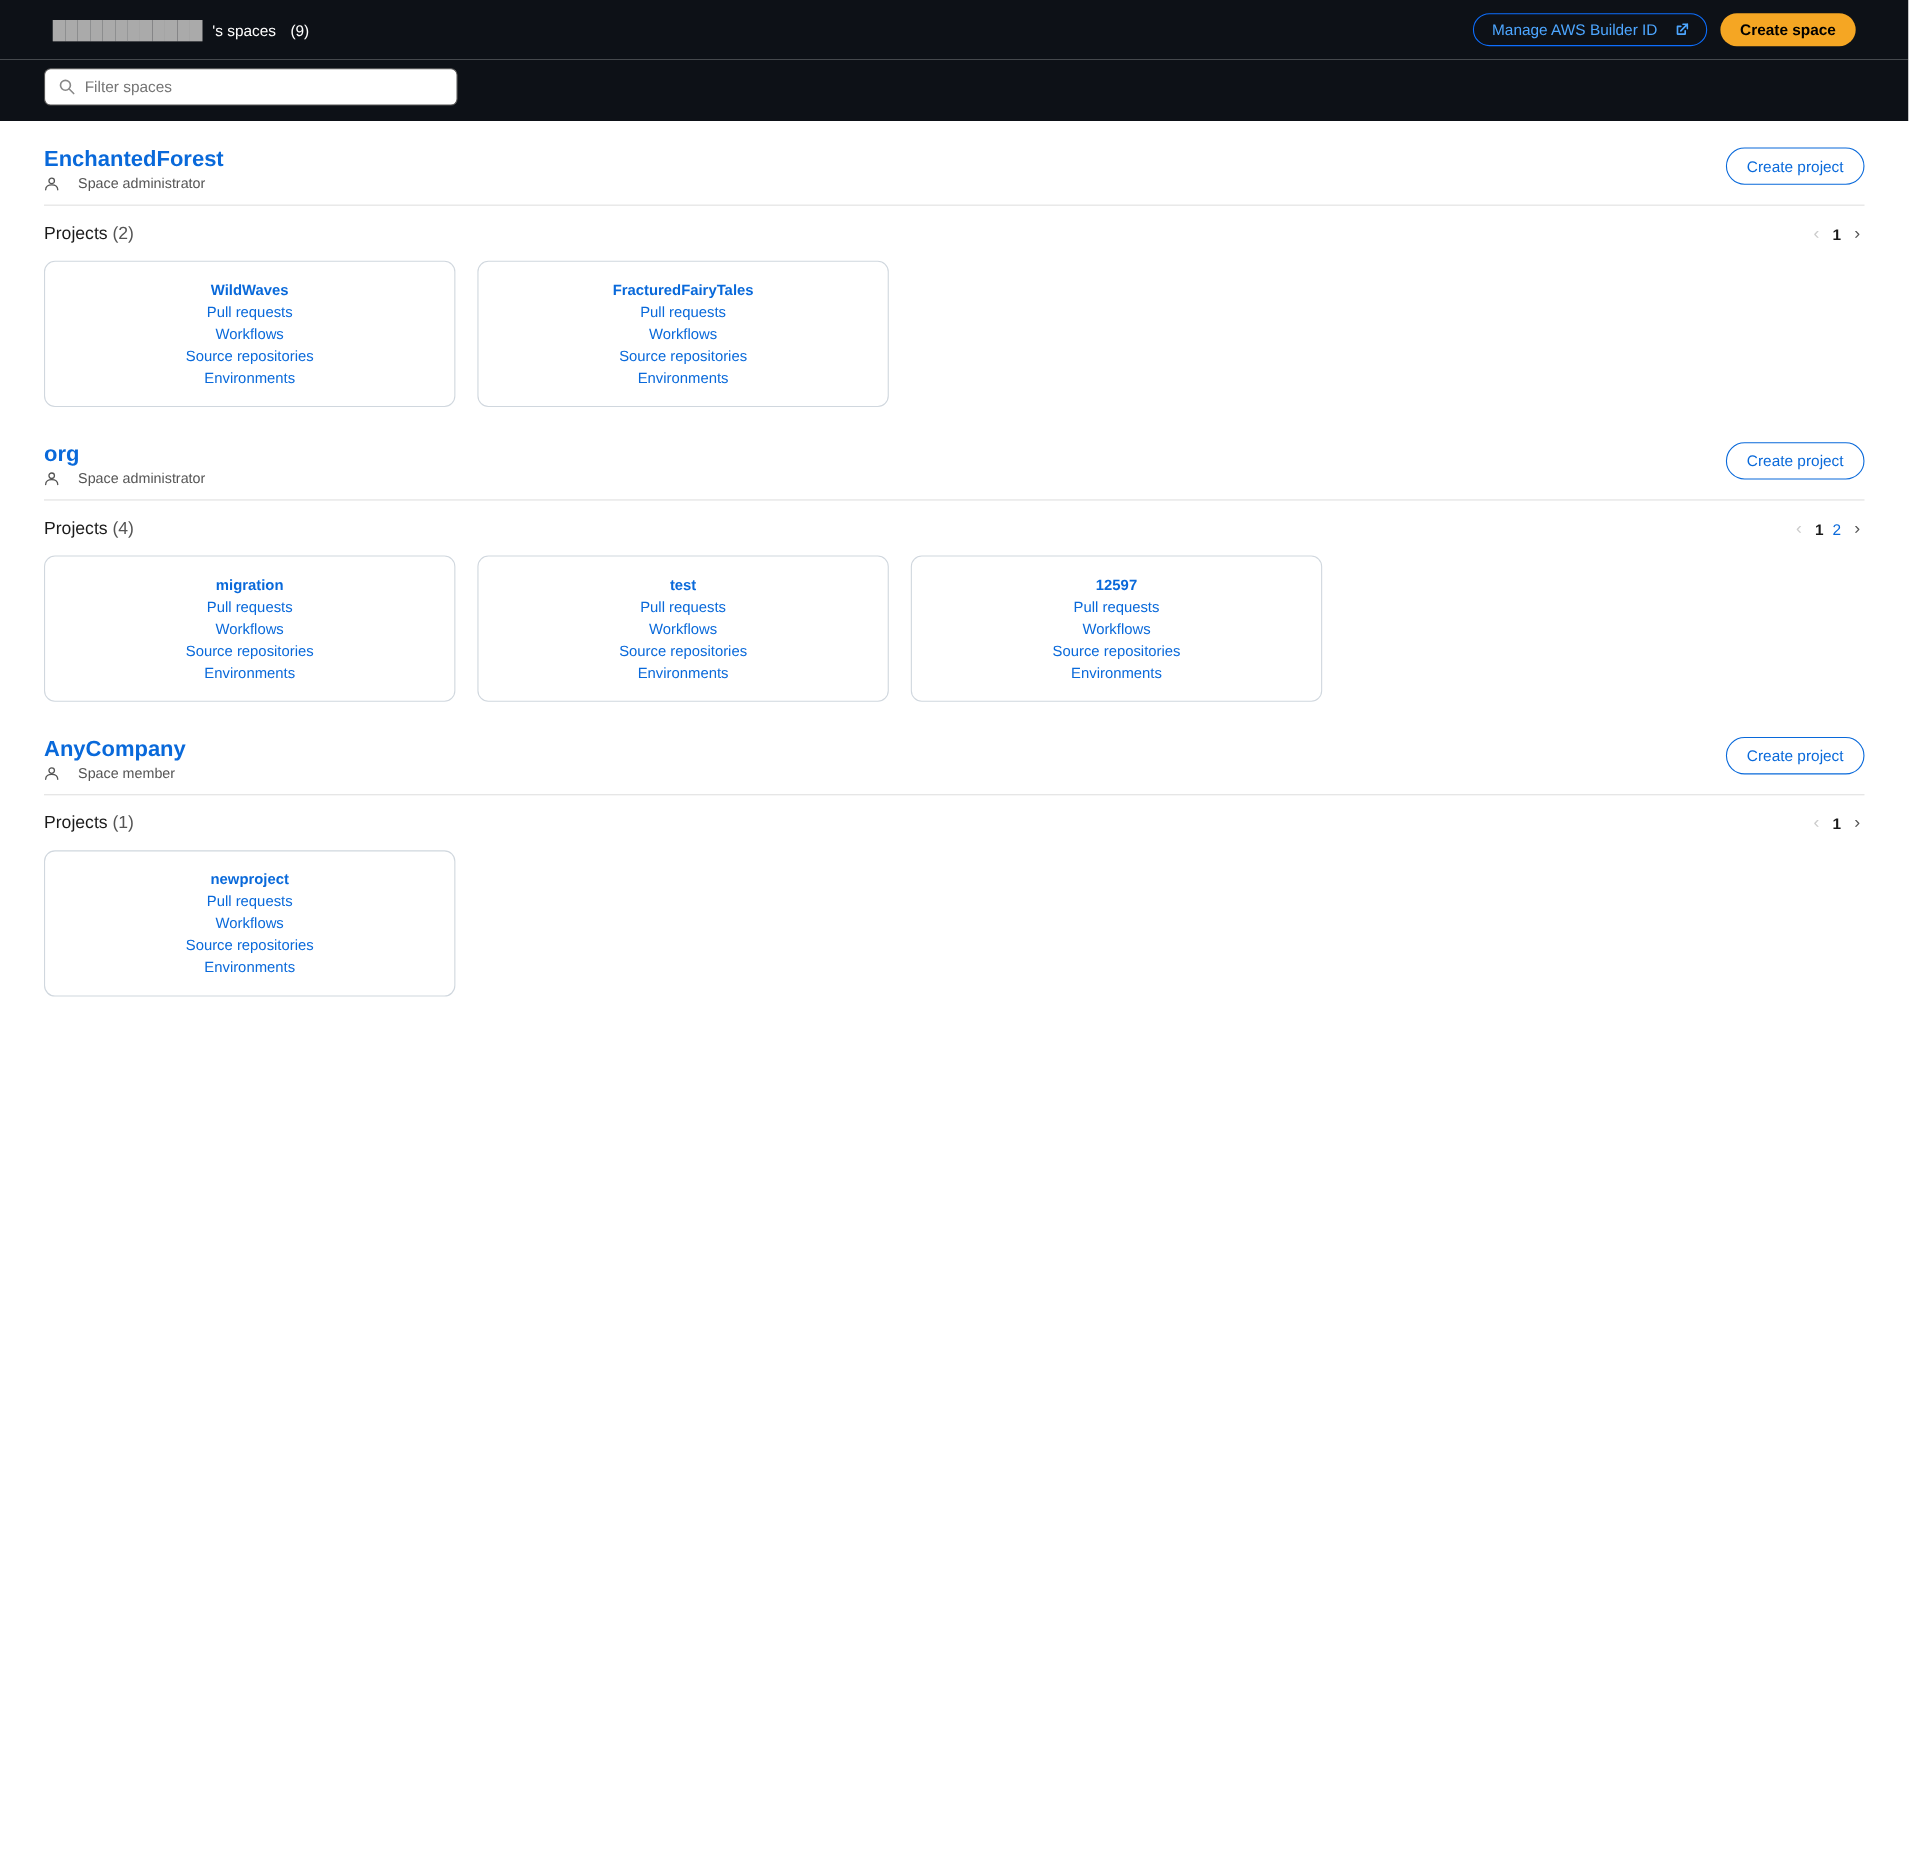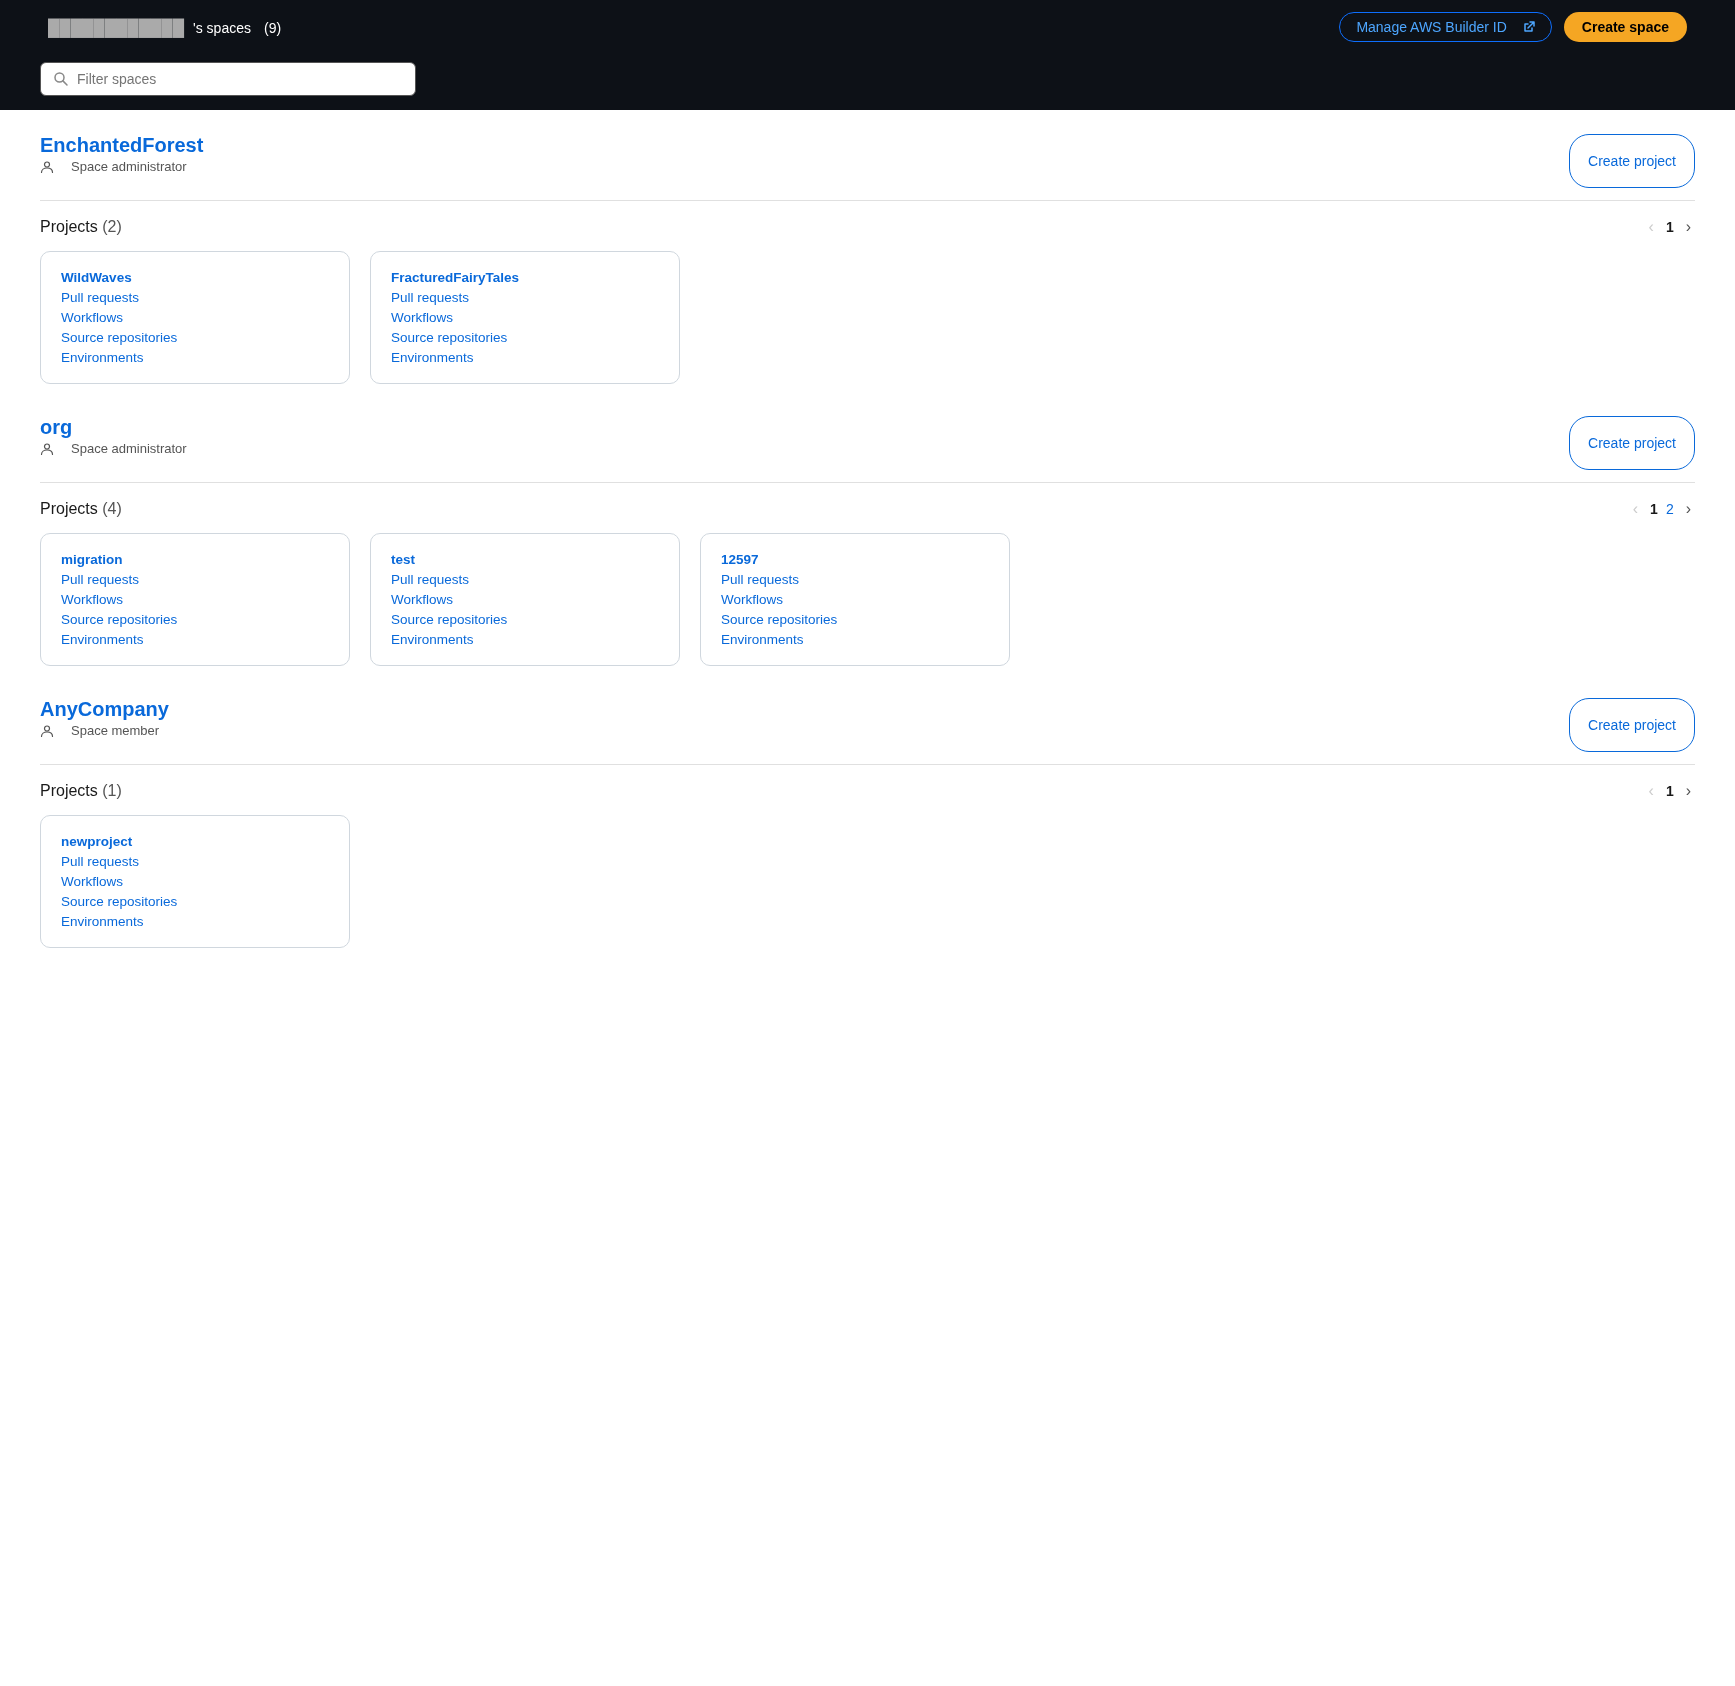--- a/index.html
+++ b/index.html
@@ -113,21 +113,21 @@
       display: flex;
       align-items: center;
       gap: 15px;
       margin-top: 2px;
     }
     .btn-create-project {
       border: 1.5px solid #0969da;
       color: #0969da;
       background: transparent;
       border-radius: 20px;
-      padding: 18px 18px;
+      padding: 8px 18px;
       font-size: 14px;
       cursor: pointer;
       white-space: nowrap;
       flex-shrink: 0;
     }
 
     .divider {
       border: none;
       border-top: 1px solid #e0e0e0;
       margin: 12px 0 16px;
@@ -181,22 +181,23 @@
     
     .projects-grid {
       display: flex;
       gap: 20px;
       flex-wrap: wrap;
     }
     .project-card {
       border: 1.5px solid #d0d7de;
       border-radius: 10px;
       padding: 18px 20px;
-      width: 310px;
+      width: 374px;
       min-width: 260px;
+      text-align: center;
     }
     .project-card-name {
       color: #0969da;
       font-size: 16px;
       font-weight: 600;
       margin-bottom: 10px;
       cursor: pointer;
       text-decoration: none;
       display: block;
     }

